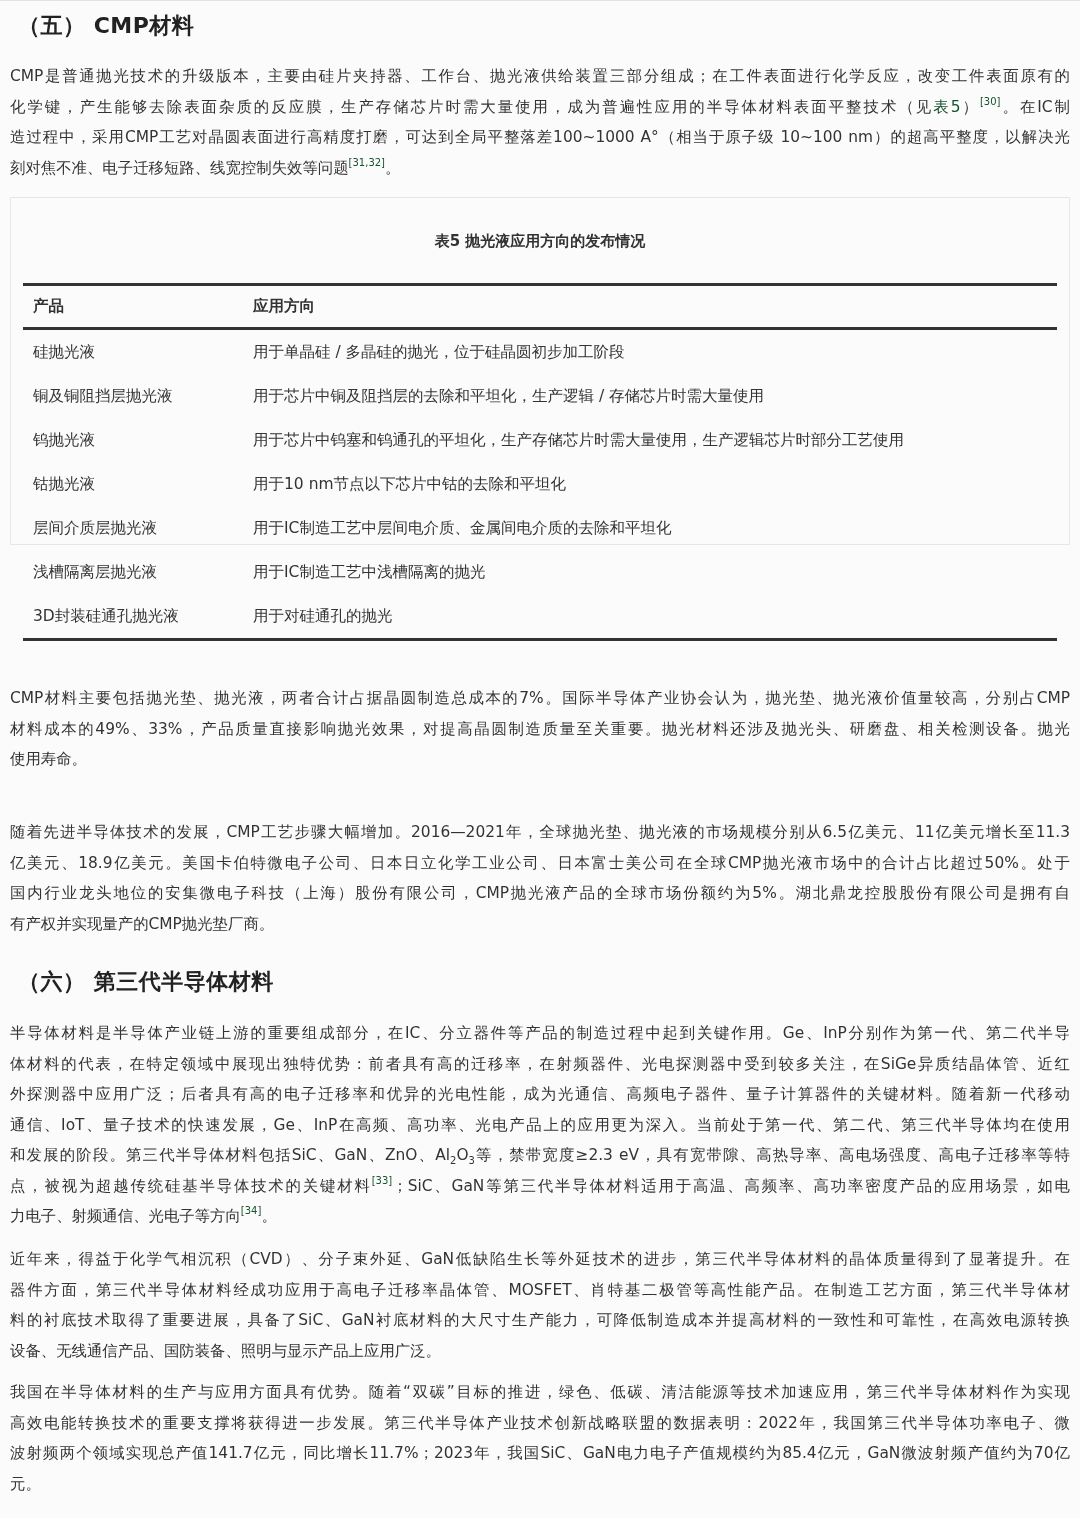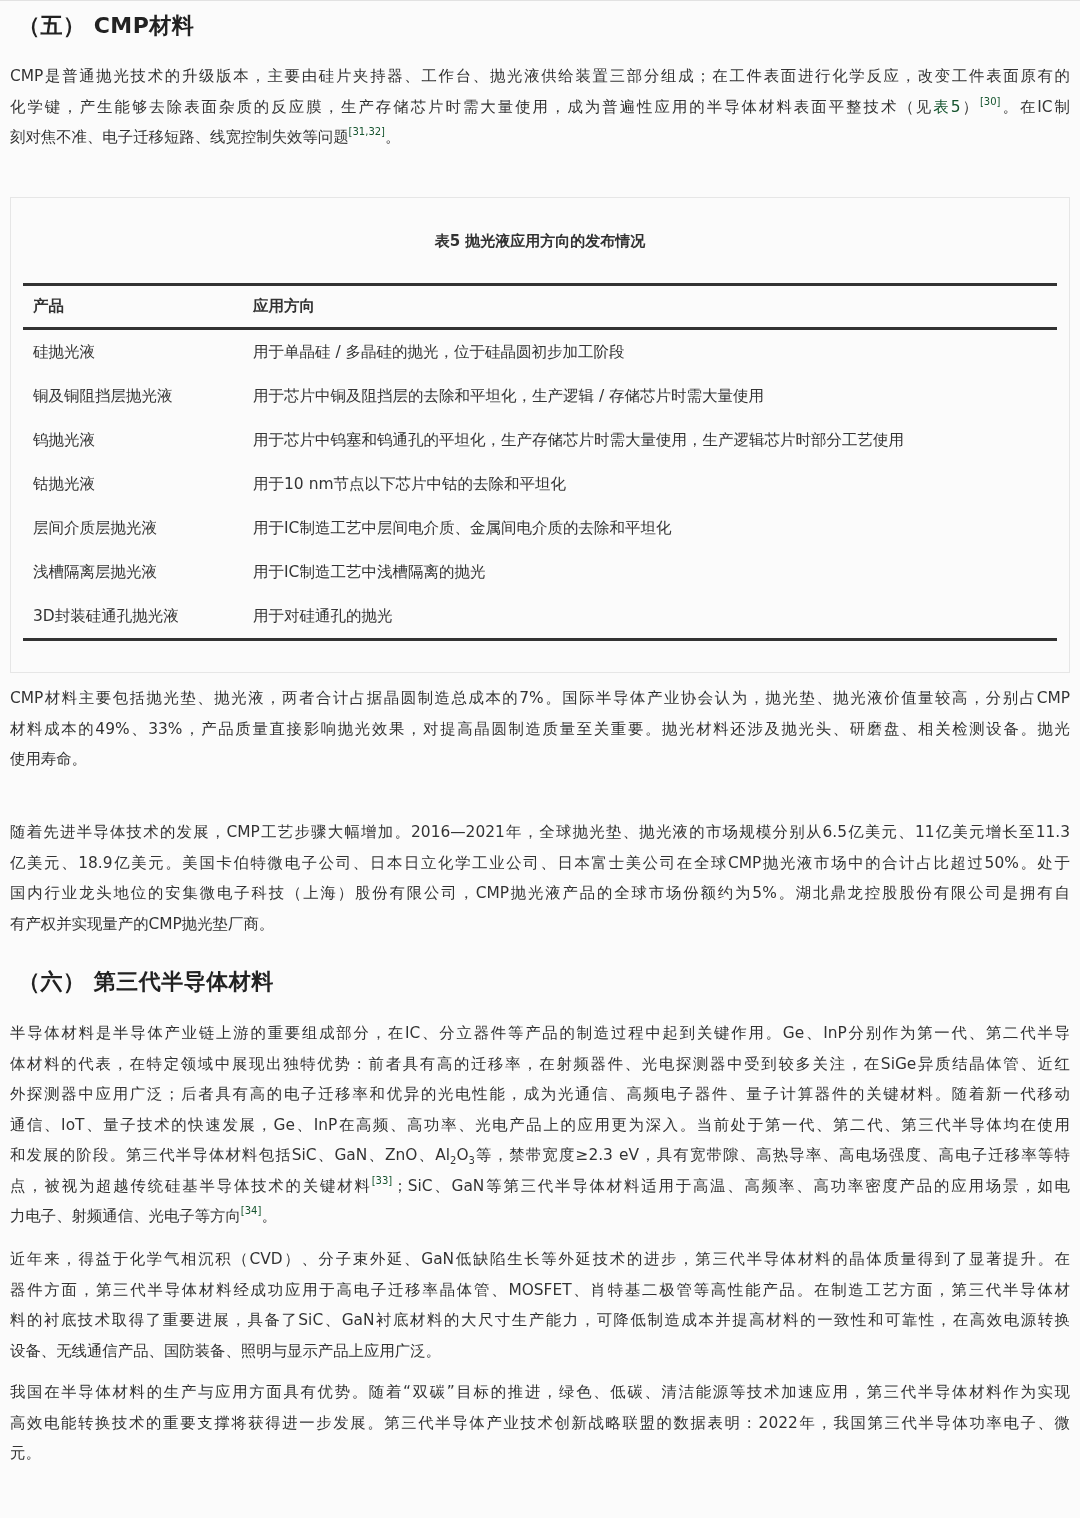--- a/index.html
+++ b/index.html
@@ -23,21 +23,21 @@
     text-align: justify; text-justify: inter-character;
     color: #333;
     margin: 0;
   }
   .para .line { display: block; white-space: nowrap; text-align-last: justify; }
   .para .line.last { text-align-last: left; }
   .ref, .link { color: #14532d; }
   .ref { font-size: 10px; vertical-align: 7px; line-height: 0; }
   sub { font-size: 10px; line-height: 0; }
   .table-box {
-    position: absolute; left: 10px; top: 196px; width: 1060px; height: 476px;
+    position: absolute; left: 10px; top: 196px; width: 1060px; height: 348px;
     border: 1px solid #e6e6e6; background: #fbfbfb; box-sizing: border-box;
   }
   .table-caption {
     position: absolute; left: 0; width: 100%; top: 34px; text-align: center;
     font-size: 15px; font-weight: bold; color: #333;
   }
   table {
     position: absolute; left: 12px; top: 85px; width: 1034px;
     border-collapse: collapse; font-size: 15.5px; color: #333;
   }
@@ -49,20 +49,21 @@
   th.c2, td.c2 { text-align: left; }
 </style>
 </head>
 <body>
 
 <div class="h2" style="top:10px;">（五） CMP材料</div>
 
 <div class="para" style="top:60px;">
   <span class="line">CMP是普通抛光技术的升级版本，主要由硅片夹持器、工作台、抛光液供给装置三部分组成；在工件表面进行化学反应，改变工件表面原有的</span>
   <span class="line"><span>化学键，产生能够去除表面杂质的反应膜，生产存储芯片时需大量使用，成为普遍性应用的半导体材料表面平整技术（见</span><span class="link">表5</span><span>）</span><span class="ref">[30]</span><span>。在IC制</span></span>
+  <span class="line">造过程中，采用CMP工艺对晶圆表面进行高精度打磨，可达到全局平整落差100~1000 A°（相当于原子级 10~100 nm）的超高平整度，以解决光</span>
   <span class="line last"><span>刻对焦不准、电子迁移短路、线宽控制失效等问题</span><span class="ref">[31,32]</span><span>。</span></span>
 </div>
 
 <div class="table-box">
   <div class="table-caption">表5 抛光液应用方向的发布情况</div>
   <table>
     <thead>
       <tr>
         <th class="c1">产品</th>
         <th class="c2">应用方向</th>
@@ -129,14 +130,15 @@
 <div class="para" style="top:1243px;">
   <span class="line">近年来，得益于化学气相沉积（CVD）、分子束外延、GaN低缺陷生长等外延技术的进步，第三代半导体材料的晶体质量得到了显著提升。在</span>
   <span class="line">器件方面，第三代半导体材料经成功应用于高电子迁移率晶体管、MOSFET、肖特基二极管等高性能产品。在制造工艺方面，第三代半导体材</span>
   <span class="line">料的衬底技术取得了重要进展，具备了SiC、GaN衬底材料的大尺寸生产能力，可降低制造成本并提高材料的一致性和可靠性，在高效电源转换</span>
   <span class="line last">设备、无线通信产品、国防装备、照明与显示产品上应用广泛。</span>
 </div>
 
 <div class="para" style="top:1376px;">
   <span class="line">我国在半导体材料的生产与应用方面具有优势。随着“双碳”目标的推进，绿色、低碳、清洁能源等技术加速应用，第三代半导体材料作为实现</span>
   <span class="line">高效电能转换技术的重要支撑将获得进一步发展。第三代半导体产业技术创新战略联盟的数据表明：2022年，我国第三代半导体功率电子、微</span>
+  <span class="line">波射频两个领域实现总产值141.7亿元，同比增长11.7%；2023年，我国SiC、GaN电力电子产值规模约为85.4亿元，GaN微波射频产值约为70亿</span>
   <span class="line last">元。</span>
 </div>
 
 </body></html>

